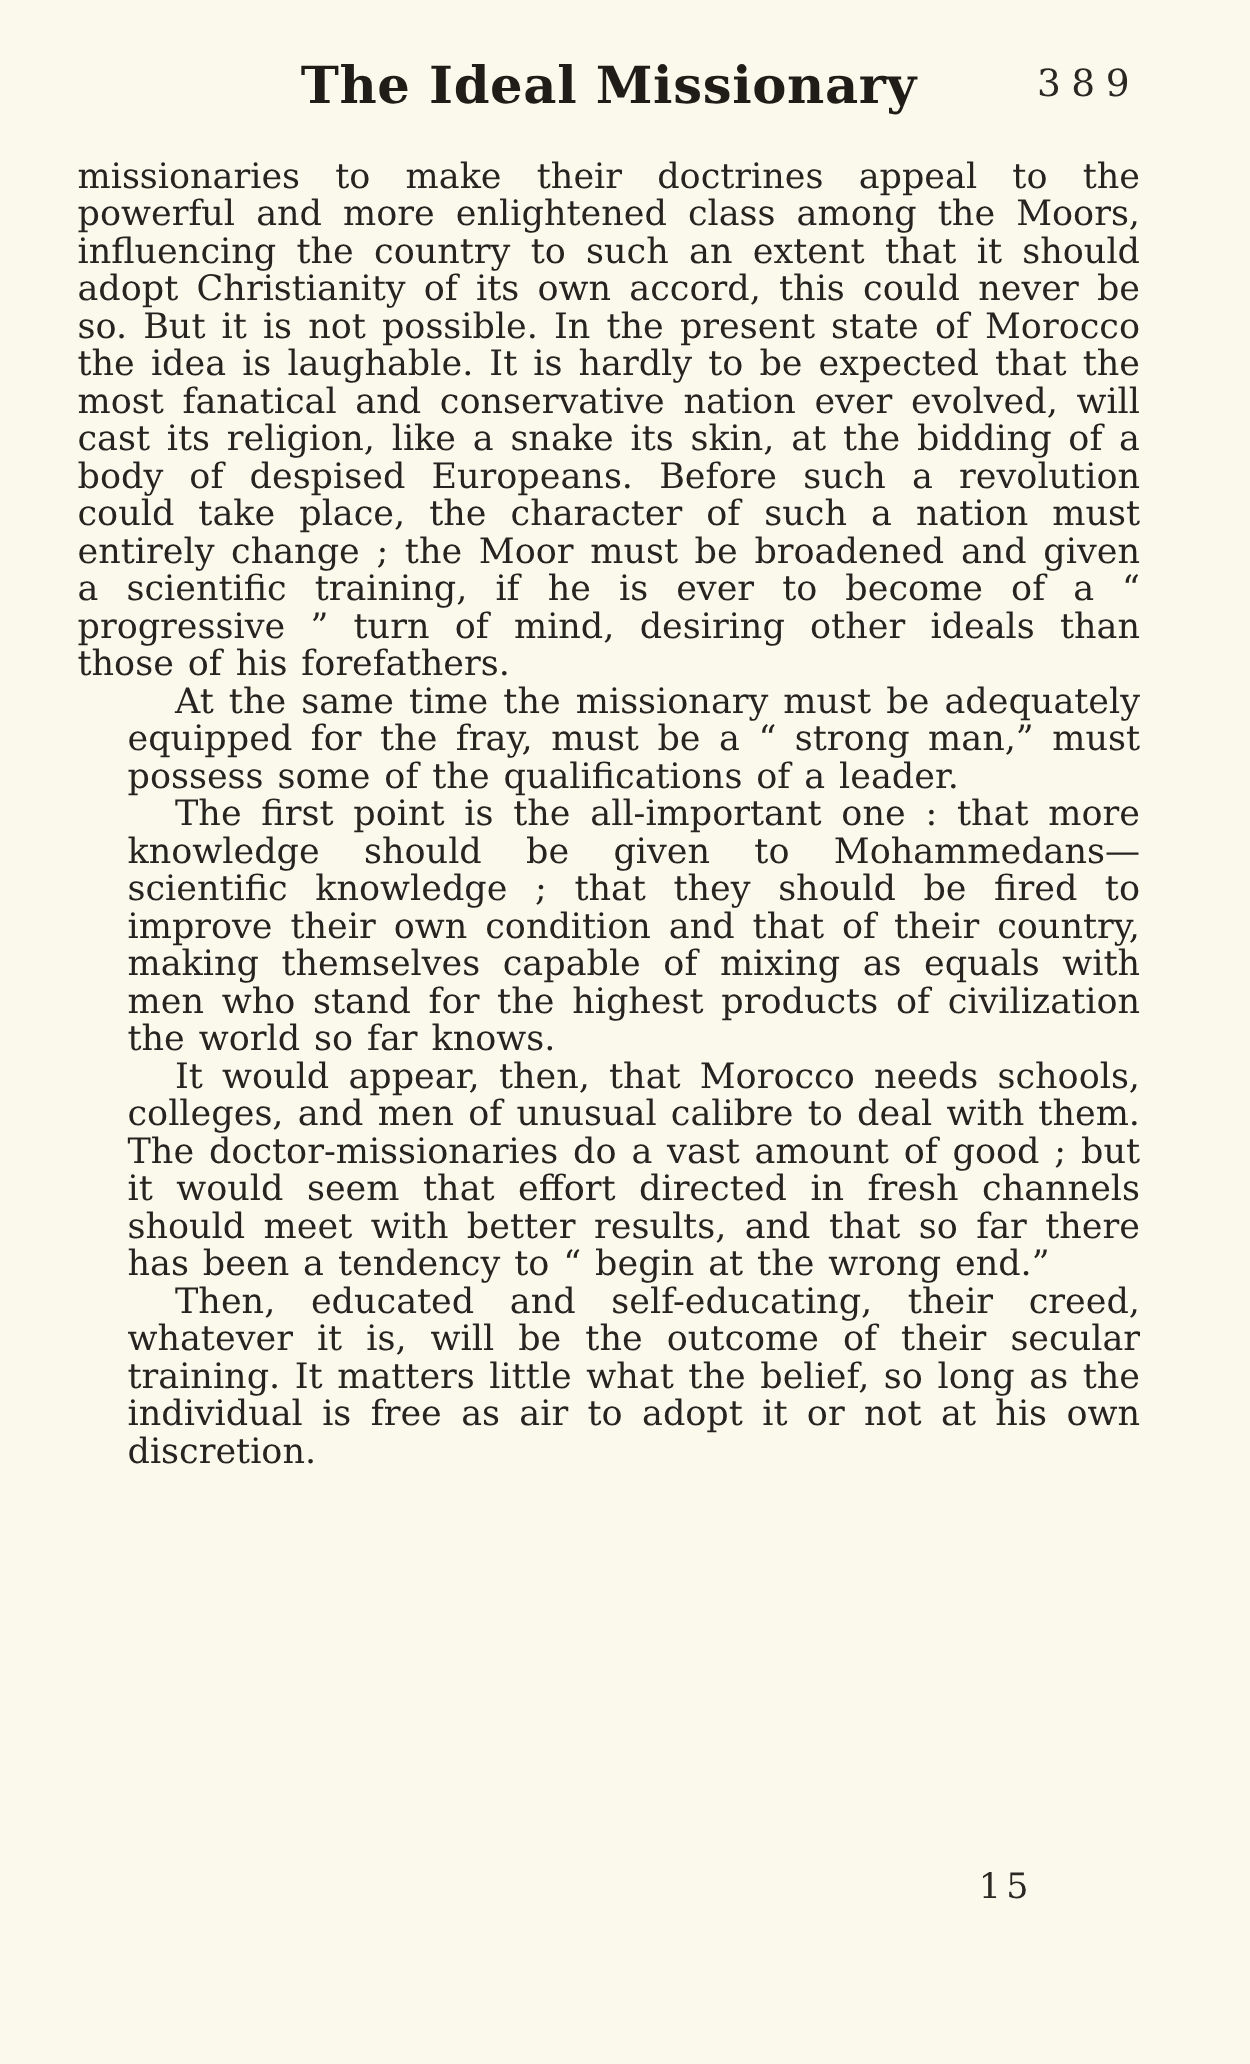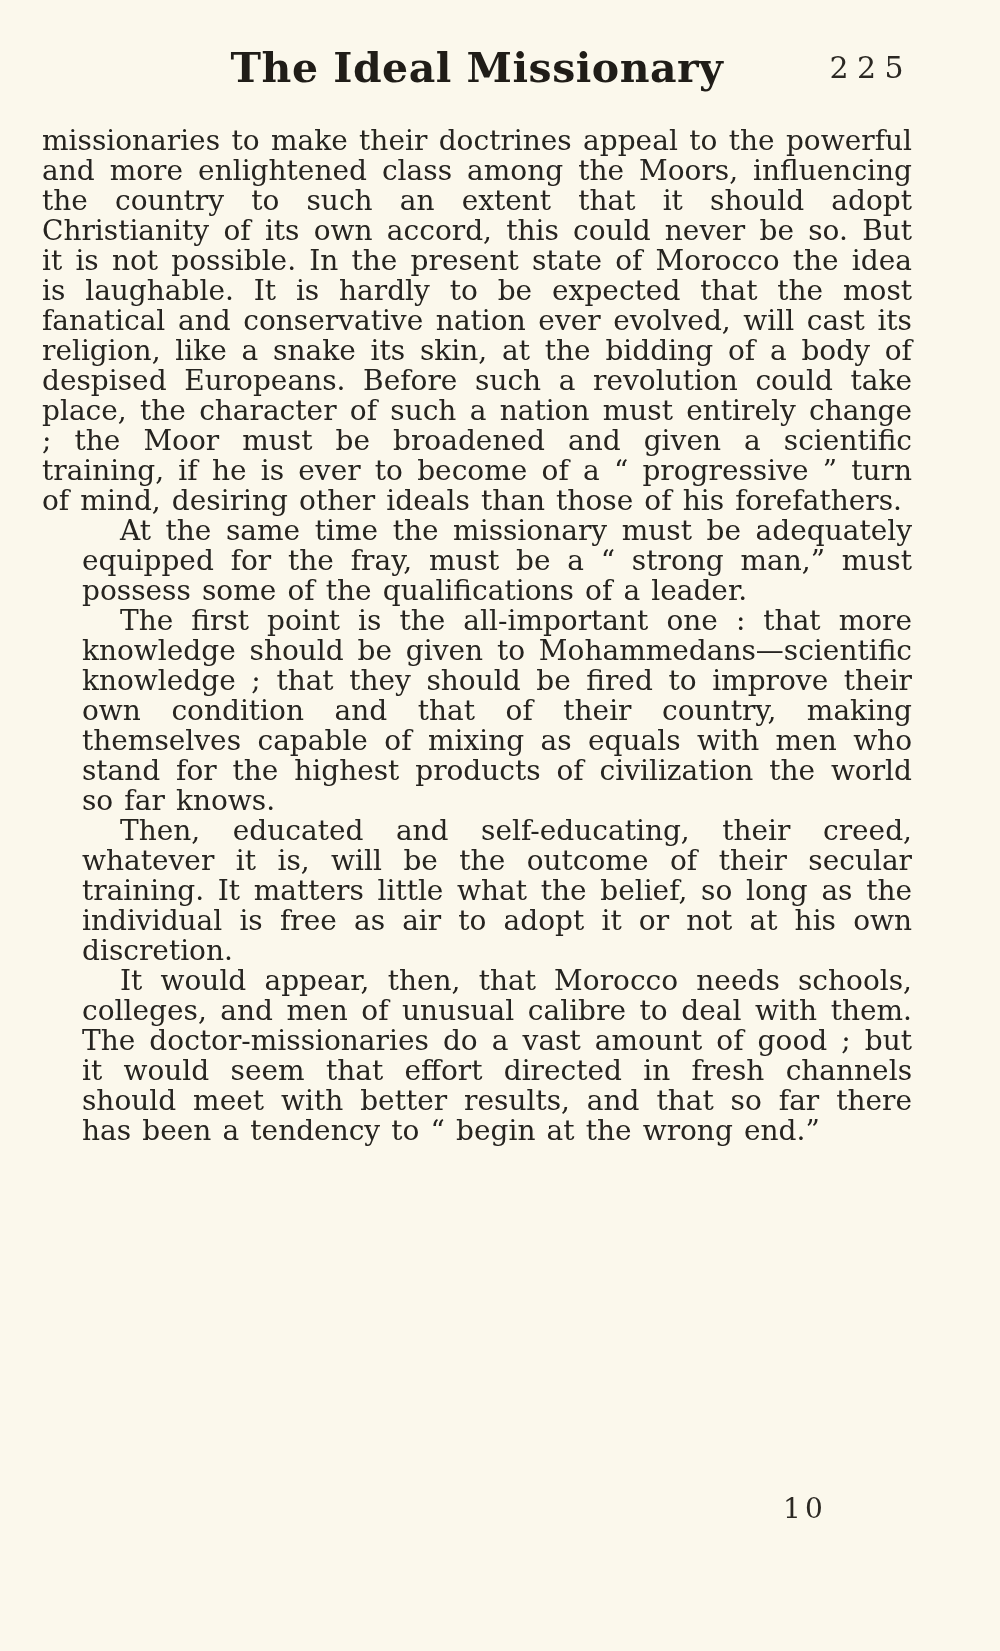--- a/index.html
+++ b/index.html
@@ -9,21 +9,21 @@
   }
   .page {
     position: relative;
     width: 1000px;
     height: 1651px;
     margin: 0 auto;
     background: #fbf8ec;
     color: #262420;
     font-family: "DejaVu Serif", "Liberation Serif", serif;
     box-sizing: border-box;
-    padding: 36px 88px 0 42px;
+    padding: 36px 88px 0 62px;
     overflow: hidden;
   }
   .page-header {
     position: relative;
     height: 86px;
     margin-bottom: 4px;
   }
   .title {
     margin: 0;
     text-align: center;
@@ -64,26 +64,26 @@
     color: #2b2823;
   }
 </style>
 </head>
 <body>
 
 <div class="page">
 
   <header class="page-header">
     <h1 class="title">The Ideal Missionary</h1>
-    <span class="page-number">225</span>
+    <span class="page-number">389</span>
   </header>
 
   <main class="text-block">
     <p class="para">missionaries to make their doctrines appeal to the powerful and more enlightened class among the Moors, influencing the country to such an extent that it should adopt Christianity of its own accord, this could never be so. But it is not possible.  In the present state of Morocco the idea is laughable.  It is hardly to be expected that the most fanatical and conservative nation ever evolved, will cast its religion, like a snake its skin, at the bidding of a body of despised Europeans.  Before such a revolution could take place, the character of such a nation must entirely change ; the Moor must be broadened and given a scientific training, if he is ever to become of a “ progressive ” turn of mind, desiring other ideals than those of his forefathers.</p>
     <p class="para indent">At the same time the missionary must be adequately equipped for the fray, must be a “ strong man,” must possess some of the qualifications of a leader.</p>
     <p class="para indent">The first point is the all-important one :  that more knowledge should be given to Mohammedans—scientific knowledge ;  that they should be fired to improve their own condition and that of their country, making themselves capable of mixing as equals with men who stand for the highest products of civilization the world so far knows.</p>
+    <p class="para indent">It would appear, then, that Morocco needs schools, colleges, and men of unusual calibre to deal with them. The doctor-missionaries do a vast amount of good ; but it would seem that effort directed in fresh channels should meet with better results, and that so far there has been a tendency to “ begin at the wrong end.”</p>
     <p class="para indent">Then, educated and self-educating, their creed, whatever it is, will be the outcome of their secular training.  It matters little what the belief, so long as the individual is free as air to adopt it or not at his own discretion.</p>
-    <p class="para indent">It would appear, then, that Morocco needs schools, colleges, and men of unusual calibre to deal with them. The doctor-missionaries do a vast amount of good ; but it would seem that effort directed in fresh channels should meet with better results, and that so far there has been a tendency to “ begin at the wrong end.”</p>
   </main>
 
-  <div class="page-footer">10</div>
+  <div class="page-footer">15</div>
 
 </div>
 
 </body></html>

